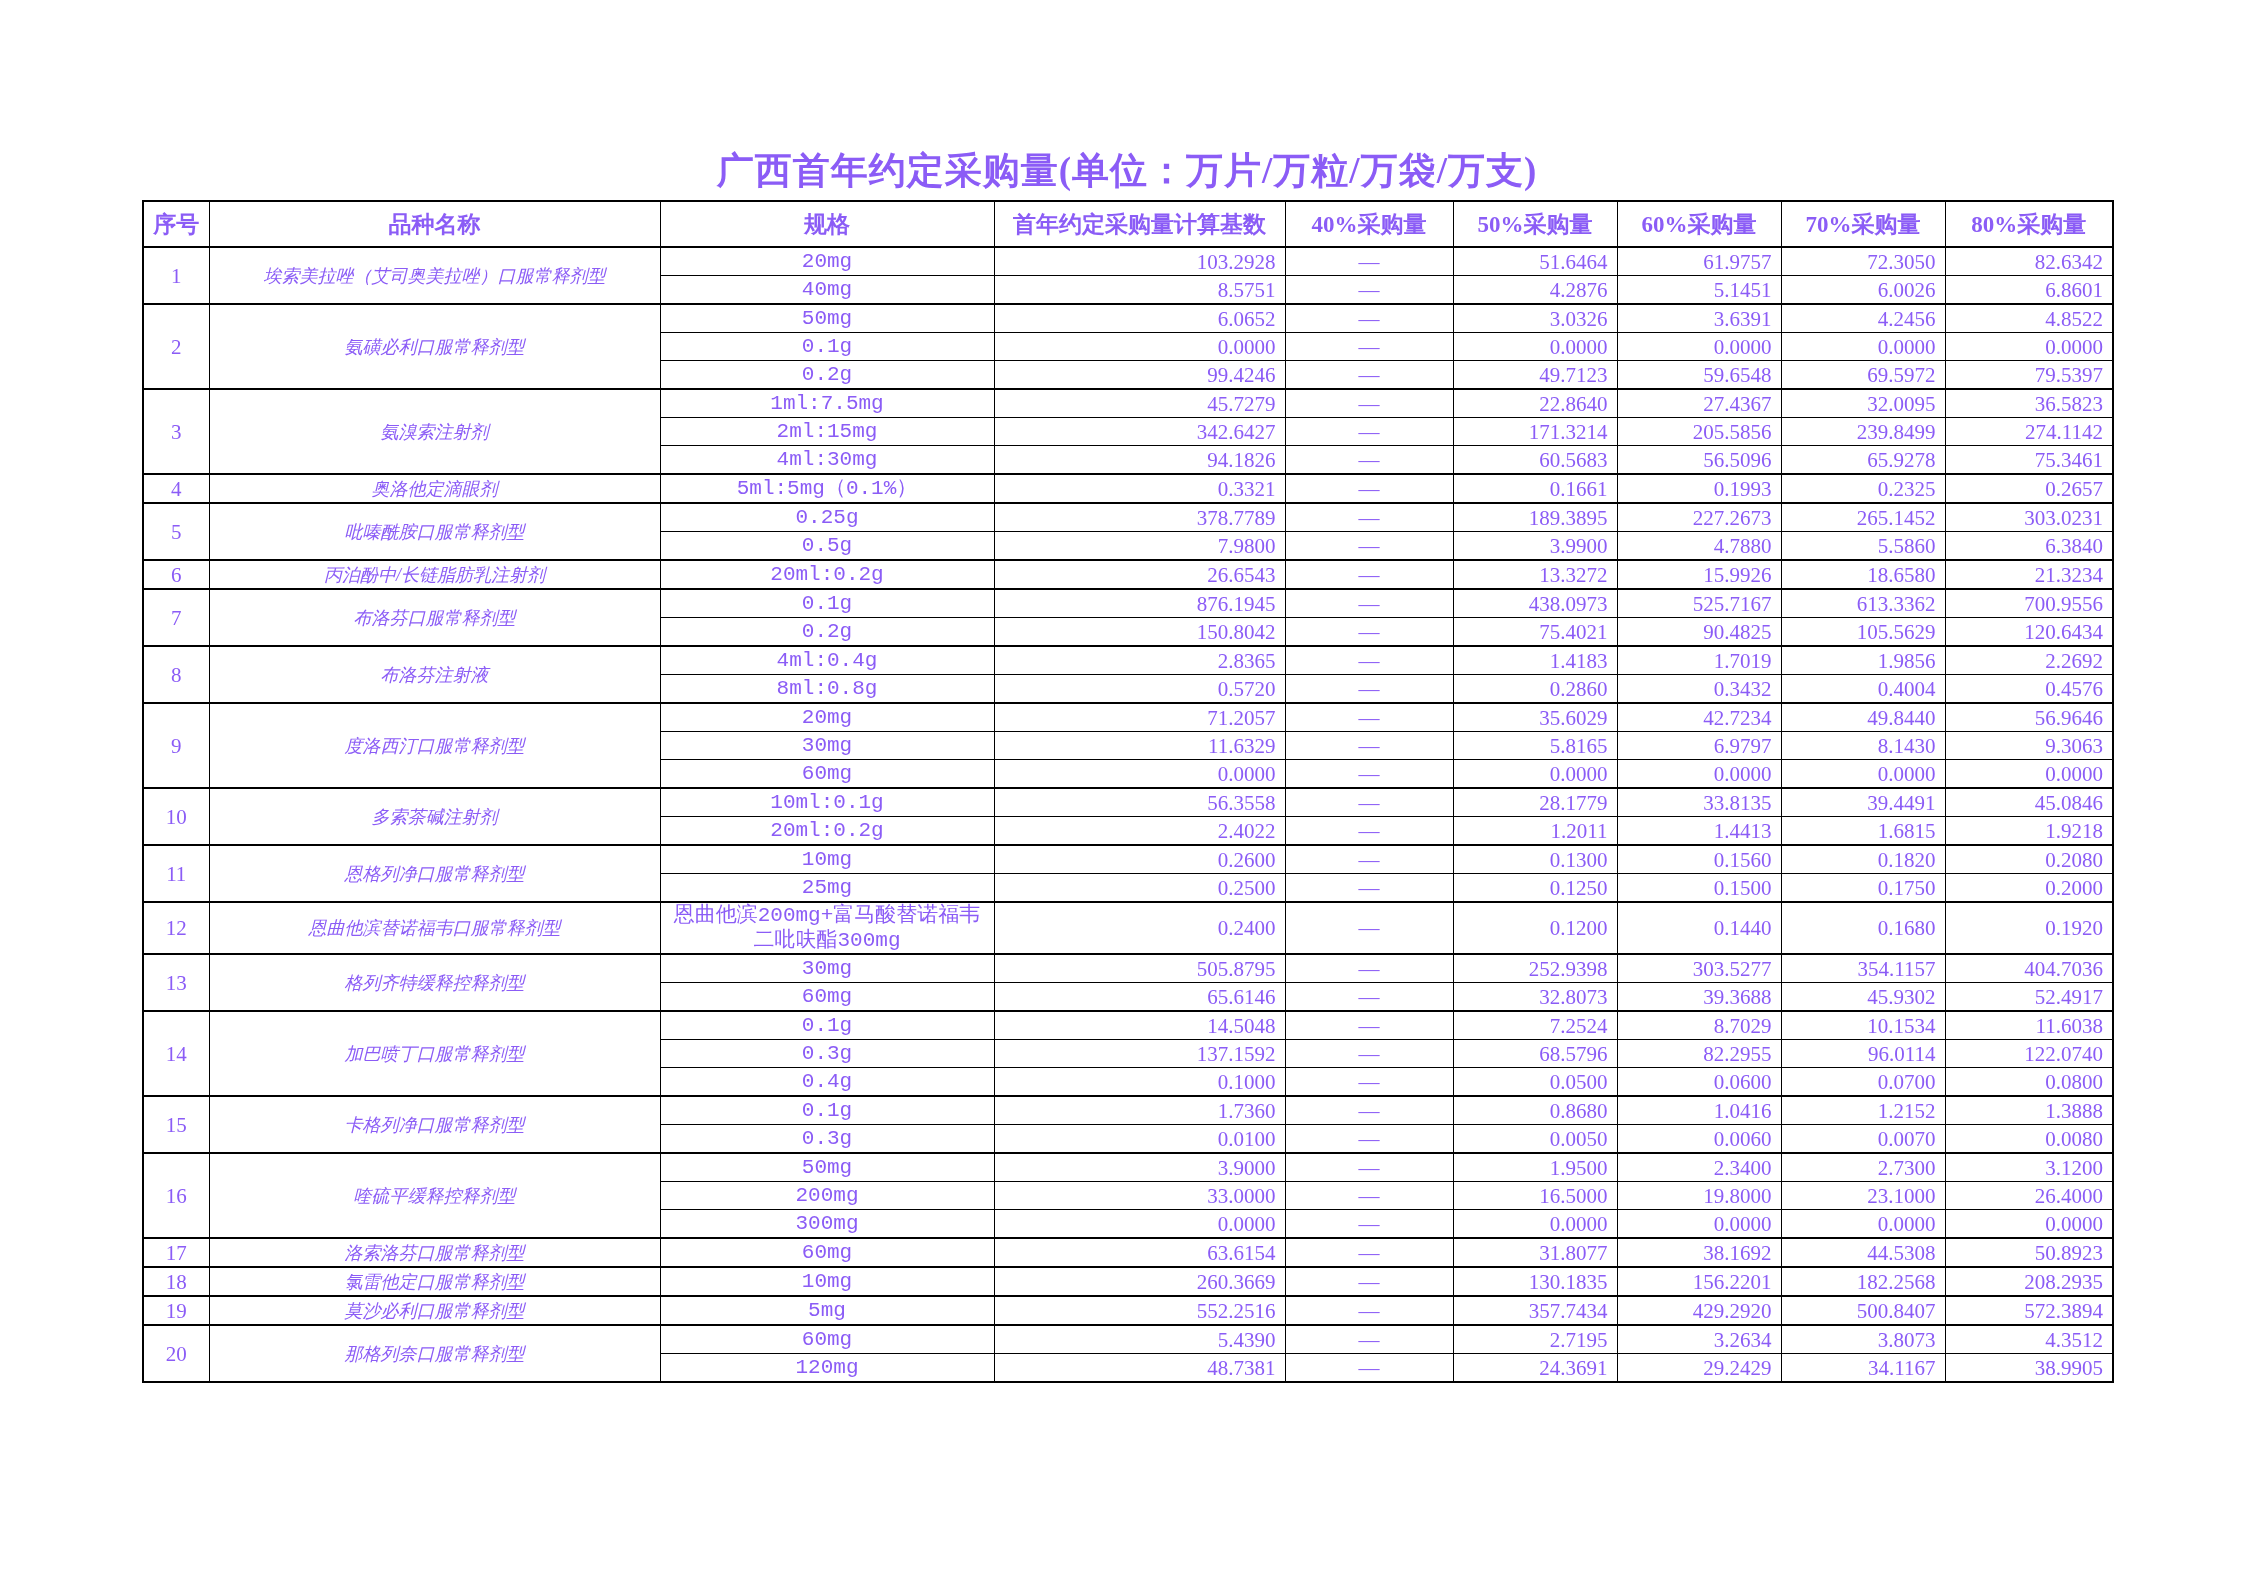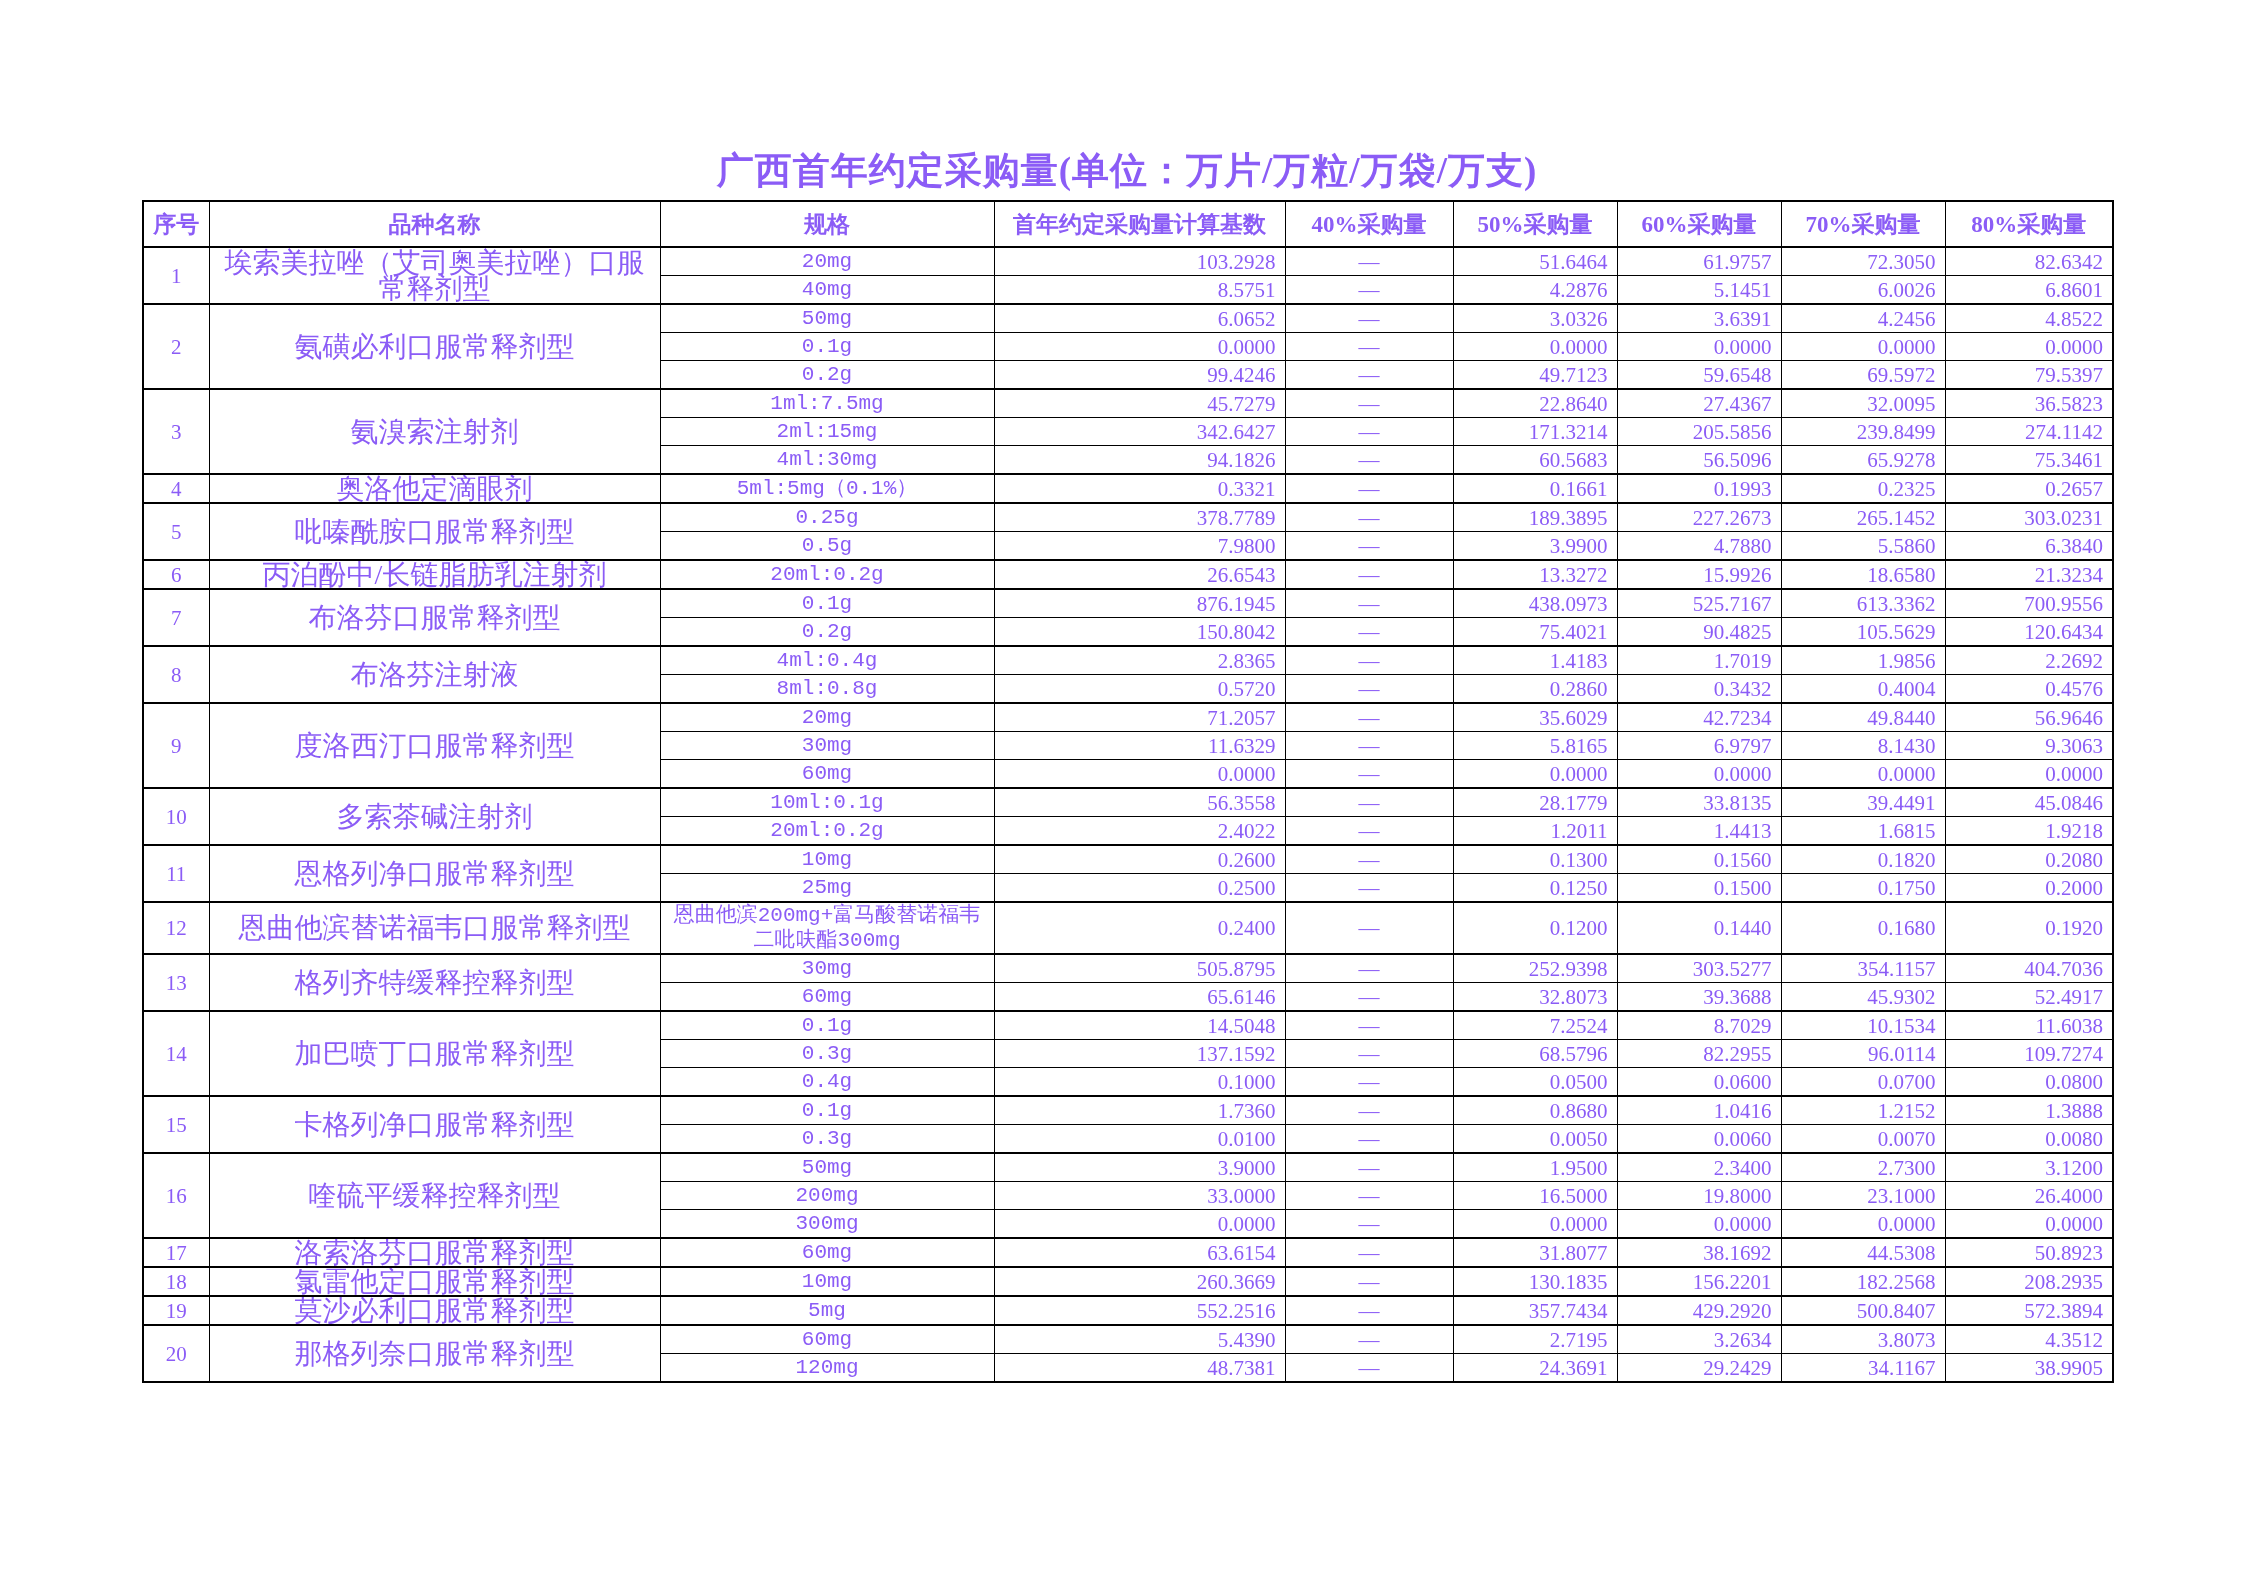--- a/index.html
+++ b/index.html
@@ -62,21 +62,22 @@
   #main-table td.c-num {
     text-align: right;
     padding-right: 9px;
     white-space: nowrap;
     font-variant-numeric: tabular-nums;
   }
   #main-table td.c-dash {
     text-align: center;
   }
   #main-table td.c-name {
-    font-size: 28px;
+    font-size: 18px;
+    font-style: italic;
   }
   #main-table td.c-spec {
     line-height: 25px;
     font-family: Liberation Mono, monospace;
   }
   
   col.w-no   { width: 66px;  }
   col.w-name { width: 451px; }
   col.w-spec { width: 334px; }
   col.w-base { width: 291px; }
@@ -390,21 +391,21 @@
           <td class="c-num">10.1534</td>
           <td class="c-num">11.6038</td>
         </tr>
         <tr>
           <td class="c-spec">0.3g</td>
           <td class="c-num">137.1592</td>
           <td class="c-dash">—</td>
           <td class="c-num">68.5796</td>
           <td class="c-num">82.2955</td>
           <td class="c-num">96.0114</td>
-          <td class="c-num">109.7274</td>
+          <td class="c-num">122.0740</td>
         </tr>
         <tr>
           <td class="c-spec">0.4g</td>
           <td class="c-num">0.1000</td>
           <td class="c-dash">—</td>
           <td class="c-num">0.0500</td>
           <td class="c-num">0.0600</td>
           <td class="c-num">0.0700</td>
           <td class="c-num">0.0800</td>
         </tr>

